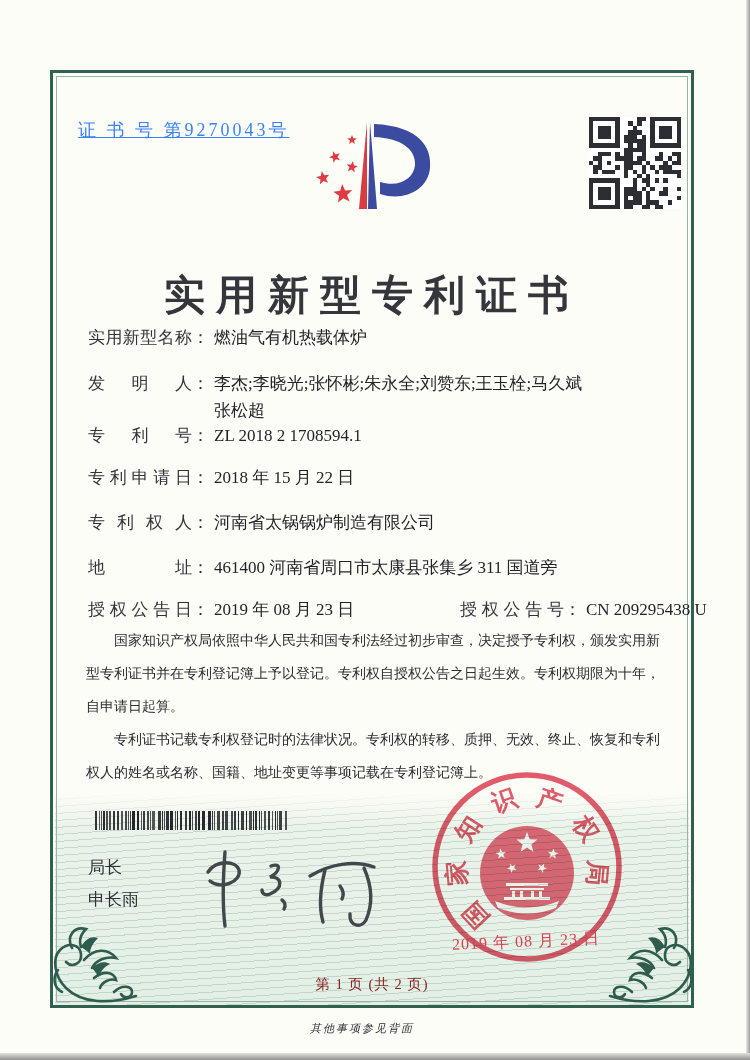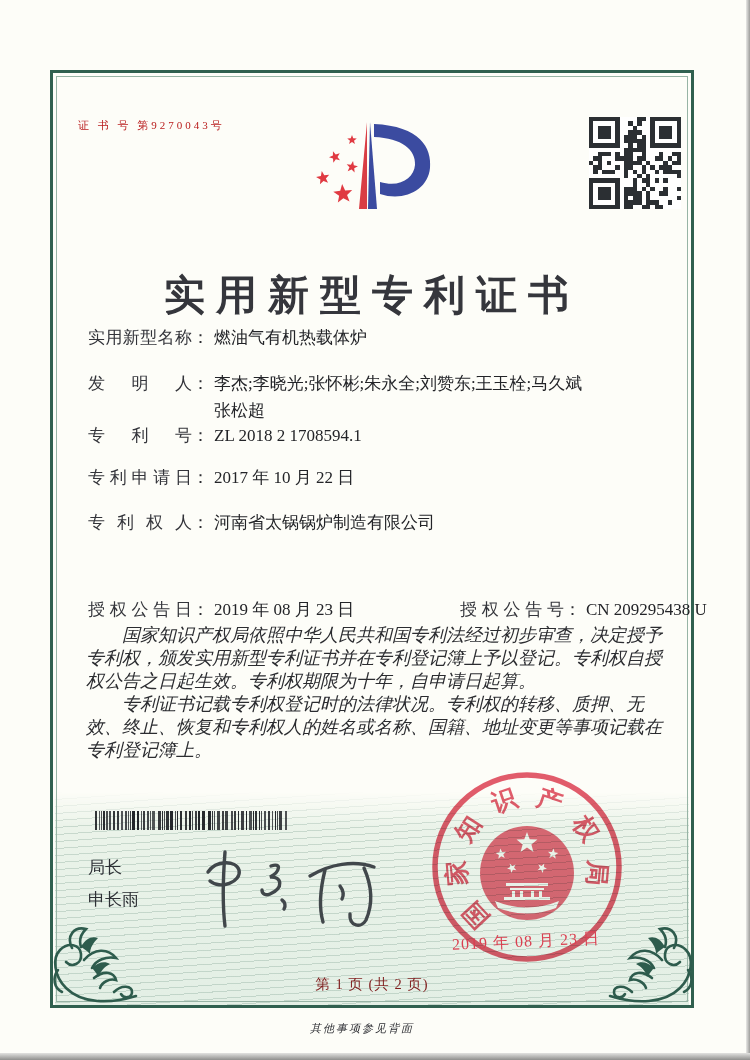--- a/index.html
+++ b/index.html
@@ -18,36 +18,36 @@
   .band{position:absolute;left:55px;top:792px;width:634px;height:214px;
         background:
           repeating-linear-gradient(176deg, rgba(58,108,88,.20) 0 1px, rgba(58,108,88,0) 1px 7px),
           linear-gradient(#ecf4ea,#e3efe5);
         -webkit-mask-image:linear-gradient(to bottom,transparent 0,#000 34px);
         mask-image:linear-gradient(to bottom,transparent 0,#000 34px);}
   .corner-orn{position:absolute;width:92px;height:84px;}
   .corner-orn.left{left:46px;top:926px;}
   .corner-orn.right{left:608px;top:926px;transform:scaleX(-1);}
   
-  .cert-no{position:absolute;left:78px;top:118px;font-size:11px;letter-spacing:3px;color:#b91c1c;}
+  .cert-no{position:absolute;left:78px;top:118px;font-size:18px;letter-spacing:3px;color:#3b82f6;text-decoration:underline;}
   .logo{position:absolute;left:300px;top:110px;}
   .qr{position:absolute;left:589px;top:117px;}
   .title{position:absolute;left:50px;top:236px;width:644px;text-align:center;
         font-size:41px;font-weight:600;letter-spacing:11px;color:#35363c;margin-top:32px;}
   
   .frow{position:absolute;left:88px;font-size:17px;white-space:nowrap;color:#2c2d32;}
   .flabel{display:inline-block;width:104px;text-align:justify;text-align-last:justify;
         vertical-align:top;color:#33343a;}
   .fcolon{display:inline-block;width:22px;}
   .fvalue{color:#232428;}
   .fvalue2{position:absolute;left:214px;font-size:17px;color:#232428;text-align:center;}
   .grant2{position:absolute;left:372px;top:0;}
   
-  .paras{position:absolute;left:86px;top:624px;width:580px;font-size:18px;line-height:23px;
-        color:#2b2c30;font-style:italic;}
+  .paras{position:absolute;left:86px;top:624px;width:580px;font-size:14px;line-height:33px;
+        color:#2b2c30;}
   .paras p{margin:0;text-indent:2em;}
   
   .barcode{position:absolute;left:95px;top:811px;}
   
   .signer{position:absolute;left:88px;top:852px;font-family:"Liberation Sans","DejaVu Sans",sans-serif;
         font-size:17px;line-height:32px;color:#2e3136;}
   .signature{position:absolute;left:192px;top:838px;}
   
   .seal{position:absolute;left:428px;top:768px;mix-blend-mode:multiply;}
   .seal-date{position:absolute;left:452px;top:931px;width:170px;font-size:16px;letter-spacing:1px;
@@ -261,24 +261,27 @@
     <span class="flabel">实用新型名称</span><span class="fcolon">：</span><span class="fvalue">燃油气有机热载体炉</span>
   </div>
   <div class="frow" style="top:372px">
     <span class="flabel">发明人</span><span class="fcolon">：</span><span class="fvalue">李杰;李晓光;张怀彬;朱永全;刘赞东;王玉栓;马久斌</span>
   </div>
   <div class="fvalue2" style="top:399px">张松超</div>
   <div class="frow" style="top:424px">
     <span class="flabel">专利号</span><span class="fcolon">：</span><span class="fvalue">ZL 2018 2 1708594.1</span>
   </div>
   <div class="frow" style="top:466px">
-    <span class="flabel">专利申请日</span><span class="fcolon">：</span><span class="fvalue">2017 年 10 月 22 日</span>
+    <span class="flabel">专利申请日</span><span class="fcolon">：</span><span class="fvalue">2018 年 15 月 22 日</span>
   </div>
   <div class="frow" style="top:511px">
     <span class="flabel">专利权人</span><span class="fcolon">：</span><span class="fvalue">河南省太锅锅炉制造有限公司</span>
+  </div>
+  <div class="frow" style="top:556px">
+    <span class="flabel">地址</span><span class="fcolon">：</span><span class="fvalue">461400 河南省周口市太康县张集乡 311 国道旁</span>
   </div>
   <div class="frow" style="top:598px">
     <span class="flabel">授权公告日</span><span class="fcolon">：</span><span class="fvalue">2019 年 08 月 23 日</span>
     <span class="grant2"><span class="flabel">授权公告号</span><span class="fcolon">：</span><span class="fvalue">CN 209295438 U</span></span>
   </div>
 
   <div class="paras">
     <p>国家知识产权局依照中华人民共和国专利法经过初步审查，决定授予专利权，颁发实用新型专利证书并在专利登记簿上予以登记。专利权自授权公告之日起生效。专利权期限为十年，自申请日起算。</p>
     <p>专利证书记载专利权登记时的法律状况。专利权的转移、质押、无效、终止、恢复和专利权人的姓名或名称、国籍、地址变更等事项记载在专利登记簿上。</p>
   </div>

